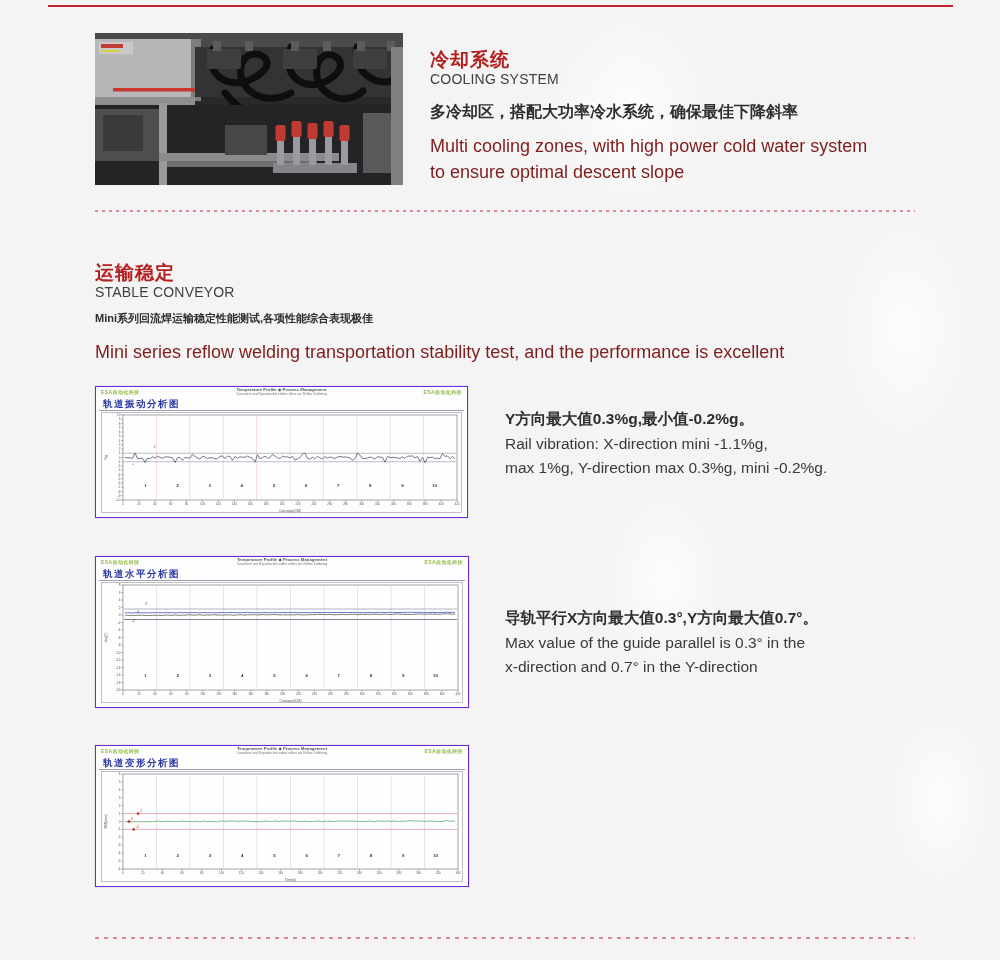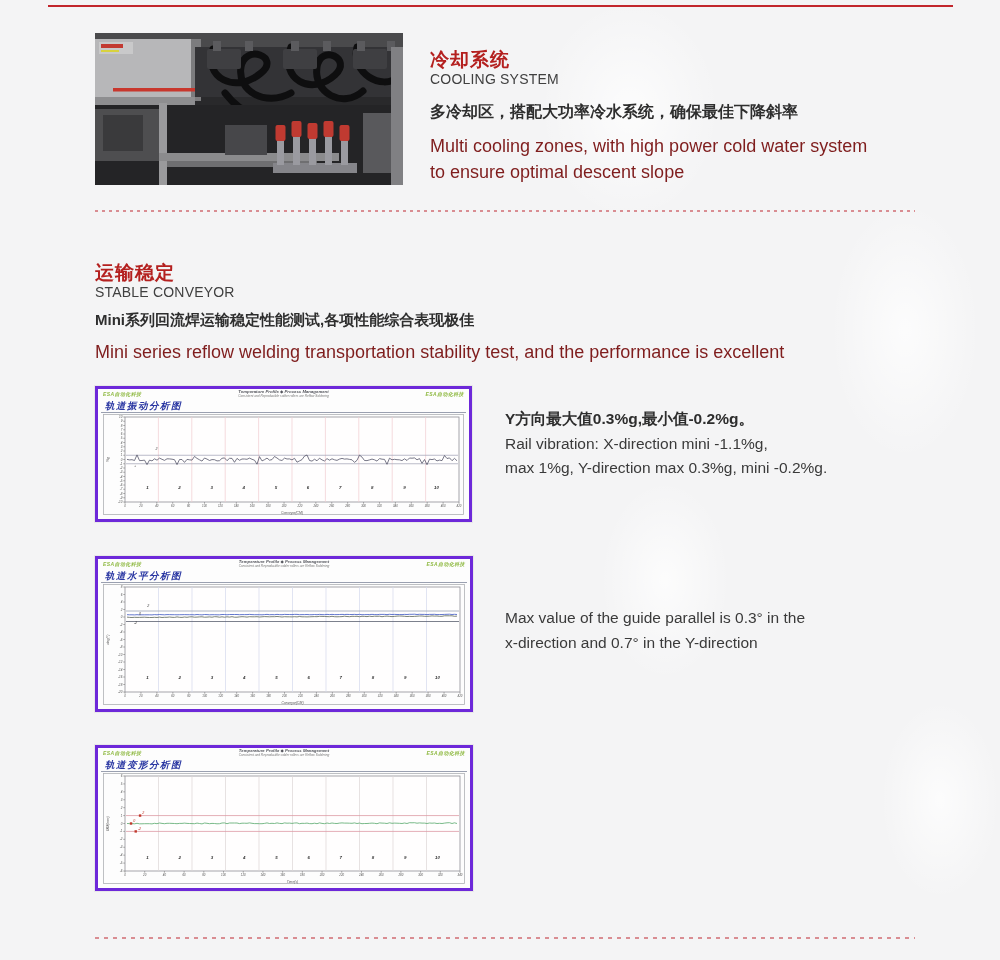--- a/index.html
+++ b/index.html
@@ -13,21 +13,21 @@
   .dashed{background:repeating-linear-gradient(to right,#d98d92 0 4px,transparent 4px 9px);}
   .h-zh{position:absolute;font-size:19px;font-weight:bold;letter-spacing:1px;}
   .h-en{position:absolute;font-size:14px;color:#404040;letter-spacing:.2px;}
   .d-zh{position:absolute;font-size:16px;font-weight:600;color:#2e2e2e;}
   .d-en{position:absolute;font-size:18px;color:#7f1d1d;line-height:26px;}
   .figdesc{position:absolute;font-size:15.5px;line-height:24.5px;color:#3a3a3a;}
   .figdesc .zh{font-weight:600;color:#2d2d2d;}
   
   .photo{position:absolute;left:95px;top:33px;width:308px;height:152px;overflow:hidden;background:#2b2b2d;}
   
-  .panel{position:absolute;background:#fdfdfd;border:3px solid #6d28d9;box-shadow:0 0 0 1px #e8e8e8;font-style:italic;}
+  .panel{position:absolute;background:#fdfdfd;border:1px solid #6d28d9;box-shadow:0 0 0 1px #e8e8e8;}
   .wm{position:absolute;top:2px;font-size:5px;font-weight:bold;color:#90ba44;letter-spacing:.4px;white-space:nowrap;}
   .wm.left{left:5px}.wm.right{right:5px}
   .hdr{position:absolute;top:1px;left:50%;transform:translateX(-50%);width:62%;text-align:center;color:#55565e;line-height:1.15;}
   .hdr .l1{display:block;font-size:4.3px;font-weight:bold;}
   .hdr .l2{display:block;font-size:3.2px;color:#777;}
   .ptitle{position:absolute;top:11px;left:7px;font-size:9.5px;font-weight:bold;color:#2936a2;letter-spacing:1.5px;white-space:nowrap;}
   .ptitle-rule{position:absolute;top:23px;left:3px;right:3px;border-top:1px solid #9aa0b0;}
   svg.plot{position:absolute;left:5px;top:25px;}
 </style>
 </head>
@@ -108,21 +108,21 @@
 
   <div class="h-zh" style="left:430px;top:47px;color:#b4201f">冷却系统</div>
   <div class="h-en" style="left:430px;top:71px">COOLING SYSTEM</div>
   <div class="d-zh" style="left:430px;top:102px">多冷却区，搭配大功率冷水系统，确保最佳下降斜率</div>
   <div class="d-en" style="left:430px;top:133px;width:450px">Multi cooling zones, with high power cold water system to ensure optimal descent slope</div>
 
   <div class="dotted" style="top:210px"></div>
 
   <div class="h-zh" style="left:95px;top:260px;color:#b4201f">运输稳定</div>
   <div class="h-en" style="left:95px;top:284px">STABLE CONVEYOR</div>
-  <div class="d-zh" style="left:95px;top:311px;font-size:15px">Mini系列回流焊运输稳定性能测试,各项性能综合表现极佳</div>
+  <div class="d-zh" style="left:95px;top:311px;font-size:11px">Mini系列回流焊运输稳定性能测试,各项性能综合表现极佳</div>
   <div class="d-en" style="left:95px;top:339px">Mini series reflow welding transportation stability test, and the performance is excellent</div>
 
   <div class="panel" style="left:95px;top:386px;width:371px;height:130px">
     <span class="wm left">ESA自动化科技</span>
     <span class="hdr">
       <span class="l1">Temperature Profile ◆ Process Management</span>
       <span class="l2">Consistent and Reproducible solder rollers are Reflow Soldering</span>
     </span>
     <span class="wm right">ESA自动化科技</span>
     <span class="ptitle">轨道振动分析图</span>
@@ -362,20 +362,21 @@
         <text x="334.45192307692304" y="94.875" font-size="4.4" fill="#333333" font-weight="bold" text-anchor="middle">10</text>
         <text x="44.3" y="22.8" font-size="3.6" fill="#444444">2</text>
         <text x="35.925000000000004" y="30.675000000000004" font-size="3.6" fill="#444444">0</text>
         <text x="30.9" y="40.05" font-size="3.6" fill="#444444">-2</text>
         <text x="189.5" y="119.5" font-size="3.4" fill="#555" text-anchor="middle">Conveyor(CM)</text>
         <text x="6" y="55.5" font-size="3.6" fill="#555" text-anchor="middle" transform="rotate(-90 6 55.5)">deg(°)</text>
       </svg>
   </div>
 
   <div class="figdesc" style="left:505px;top:606px">
+    <div class="zh">导轨平行X方向最大值0.3°,Y方向最大值0.7°。</div>
     <div>Max value of the guide parallel is 0.3° in the</div>
     <div>x-direction and 0.7° in the Y-direction</div>
   </div>
 
   <div class="panel" style="left:95px;top:745px;width:372px;height:140px">
     <span class="wm left">ESA自动化科技</span>
     <span class="hdr">
       <span class="l1">Temperature Profile ◆ Process Management</span>
       <span class="l2">Consistent and Reproducible solder rollers are Reflow Soldering</span>
     </span>

